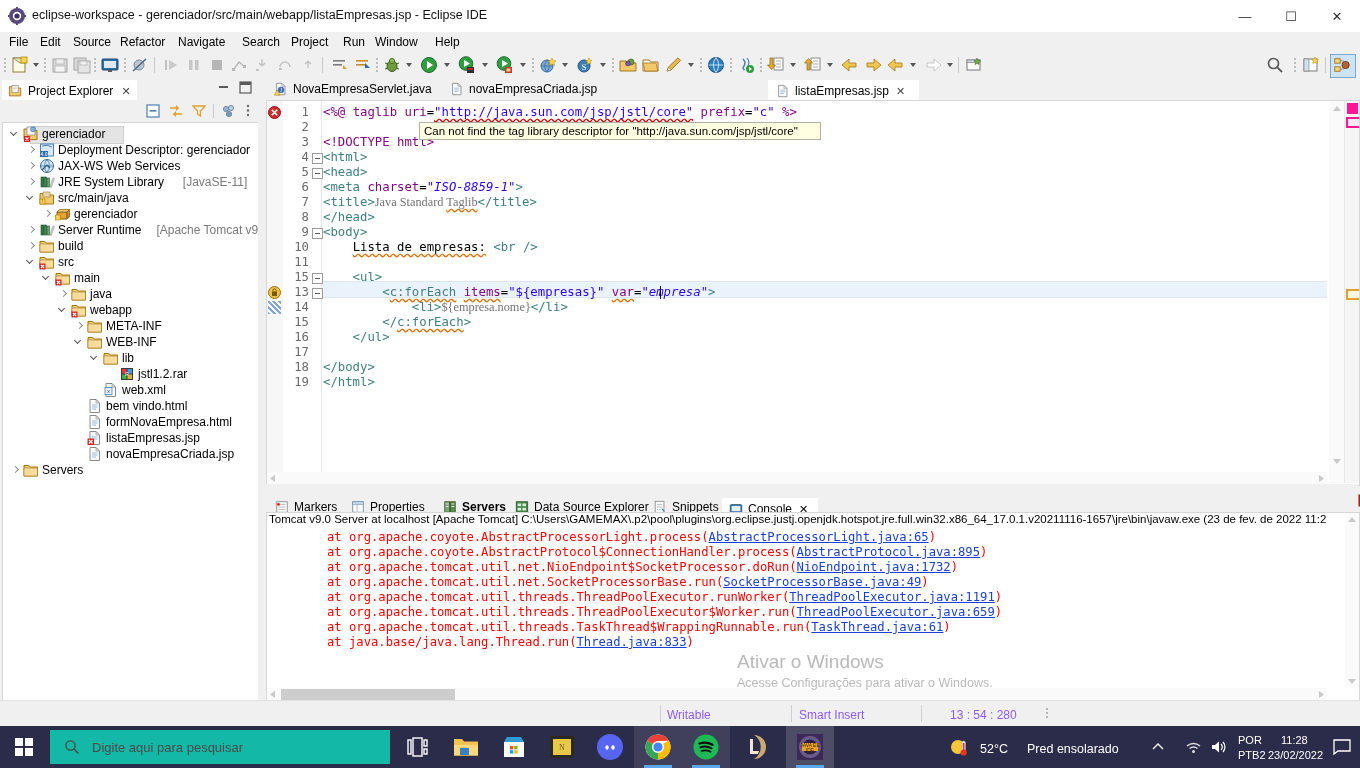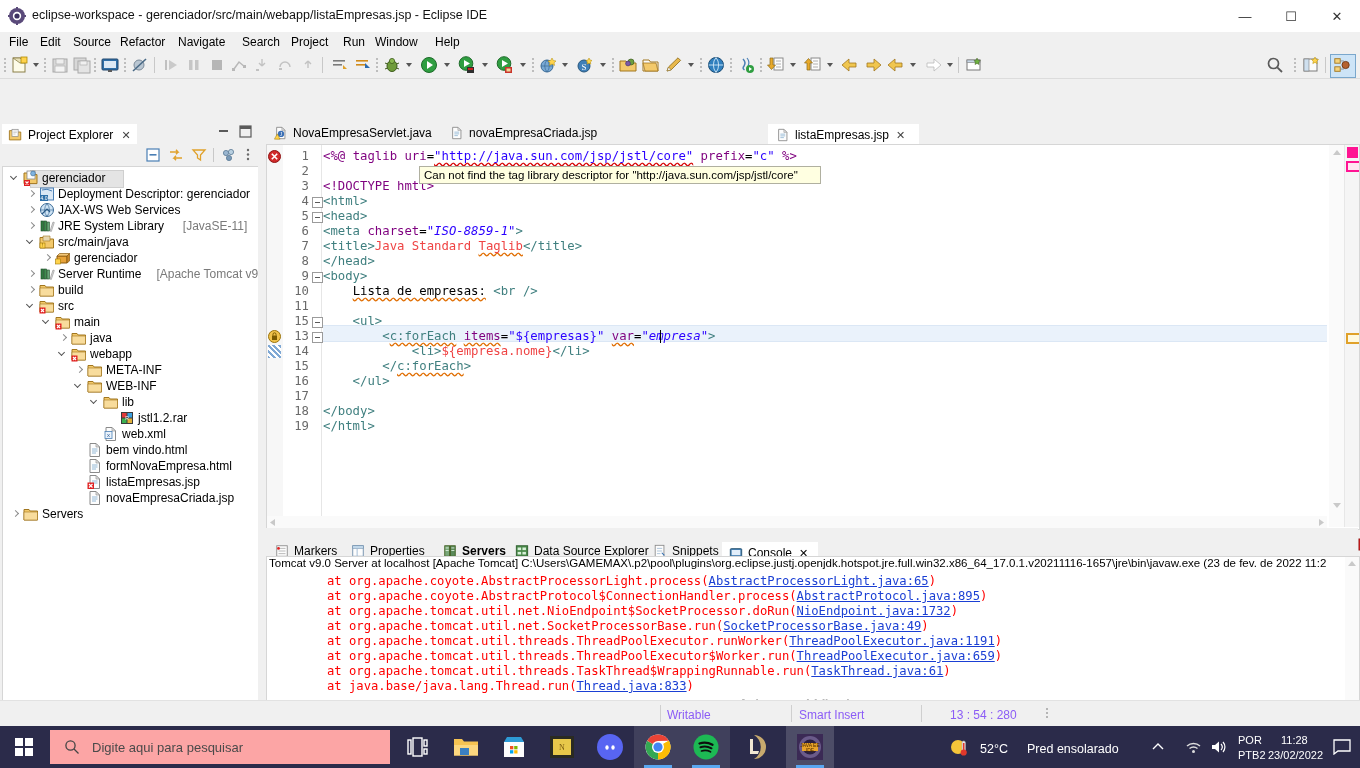--- a/index.html
+++ b/index.html
@@ -24,21 +24,21 @@
 
   
   .toolbar{position:absolute;left:0;top:52px;width:1360px;height:26px;background:#f0f0f0;border-bottom:1px solid #dcdcdc;}
   .tbtn{position:absolute;top:3px;width:20px;height:20px;}
   .tsep{position:absolute;top:5px;width:1px;height:16px;background:#c8c8c8;}
   .tdots{position:absolute;top:6px;width:2px;height:14px;
      background-image:repeating-linear-gradient(to bottom,#bdbdbd 0 2px,transparent 2px 4px);}
   .tarrow{position:absolute;top:11px;width:0;height:0;border-left:3.5px solid transparent;border-right:3.5px solid transparent;border-top:4px solid #555;}
 
   
-  .work{position:absolute;left:0;top:78px;width:1360px;height:622px;background:#f0f0f0;margin-top:44px;}
+  .work{position:absolute;left:0;top:78px;width:1360px;height:622px;background:#f0f0f0;}
 
   
   .pe{position:absolute;left:2px;top:0px;width:262px;height:622px;background:#f0f0f0;}
   .pe-tabrow{position:absolute;left:0;top:0;width:262px;height:22px;}
   .pe-tab{position:absolute;left:0;top:0;height:22px;background:#fff;border-top:2px solid #f0f0f0;display:flex;align-items:center;padding:0 6px;}
   .pe-tab-label{font-size:12px;color:#000;margin-left:5px;}
   .pe-tab-x{margin-left:8px;font-size:11px;color:#444;}
   .pe-min{position:absolute;right:34px;top:4px;width:13px;height:12px;}
   .pe-max{position:absolute;right:12px;top:3px;width:13px;height:13px;}
   .pe-toolbar{position:absolute;left:0;top:22px;width:262px;height:22px;background:#f0f0f0;}
@@ -69,21 +69,21 @@
   .code{position:absolute;left:56px;top:0;right:32px;height:382px;font-family:"DejaVu Sans Mono", monospace;font-size:12.3px;line-height:15px;white-space:pre;}
   .cline{position:absolute;left:0;height:15px;white-space:pre;}
   .lnum{position:absolute;right:2px;font-family:"DejaVu Sans Mono", monospace;font-size:12.3px;line-height:15px;color:#6a6a6a;}
   .foldmark{position:absolute;left:1px;width:9px;height:9px;border:1px solid #9b9b9b;background:#fff;}
   .foldmark::before{content:"";position:absolute;left:1.5px;top:3.5px;width:5px;height:1px;background:#5a5a5a;}
   .hl-line{position:absolute;left:56px;right:32px;height:15px;background:#eaf2fb;border-top:1px solid #dbe7f5;border-bottom:1px solid #dbe7f5;}
   .k-tag{color:#3f7f7f;}
   .k-dir{color:#7f007f;}
   .k-attr{color:#7f007f;}
   .k-str{color:#2a00ff;}
-  .k-txt{color:#ef4444;}
+  .k-txt{color:#737373;font-family:Liberation Serif, serif;}
   .squig{text-decoration:underline;text-decoration-style:wavy;text-decoration-color:#e06c00;text-underline-offset:2px;}
   .squig-red{text-decoration:underline;text-decoration-style:wavy;text-decoration-color:#d60000;text-underline-offset:2px;}
   .caret{position:absolute;width:1px;height:13px;background:#000;}
   .tooltip{position:absolute;background:#ffffe1;border:1px solid #b0b0a0;font-size:11.5px;color:#000;}
   .tooltip .t1{padding:2px 4px;}
   .tooltip .t2{padding:1px 4px 2px;text-align:right;color:#555;border-top:1px solid #e8e8d0;}
   .ed-vscroll{position:absolute;right:14px;top:0;width:16px;height:382px;background:#fafafa;}
   .ed-overview{position:absolute;right:0;top:0;width:14px;height:382px;background:#f5f5f5;border-left:1px solid #e7e7e7;}
   .ed-hscroll{position:absolute;left:0;bottom:0;width:1060px;height:13px;background:#fafafa;}
 
@@ -111,21 +111,21 @@
 
   
   .statusbar{position:absolute;left:0;top:700px;width:1360px;height:26px;background:#f0f0f0;border-top:1px solid #e2e2e2;}
   .st-cell{position:absolute;top:7px;font-size:12px;color:#8b5cf6;}
   .st-sep{position:absolute;top:4px;width:1px;height:17px;background:#cfcfcf;}
   .st-dots{position:absolute;top:7px;width:2px;height:12px;background-image:repeating-linear-gradient(to bottom,#b5b5b5 0 2px,transparent 2px 4px);}
 
   
   .taskbar{position:absolute;left:0;top:726px;width:1360px;height:42px;background:#2b2b4a;}
   .tb-start{position:absolute;left:0;top:0;width:48px;height:42px;display:flex;align-items:center;justify-content:center;}
-  .tb-search{position:absolute;left:50px;top:4px;width:340px;height:34px;background:#fca5a5;display:flex;align-items:center;}
+  .tb-search{position:absolute;left:50px;top:4px;width:340px;height:34px;background:#14b8a6;display:flex;align-items:center;}
   .tb-search .sicon{margin-left:14px;}
   .tb-search .stxt{margin-left:12px;font-size:13px;color:#4a4a4a;}
   .tb-task{position:absolute;top:0;width:48px;height:42px;display:flex;align-items:center;justify-content:center;}
   .tb-task.run{background:rgba(255,255,255,0.10);}
   .tb-task .underline{position:absolute;bottom:0;left:10px;width:28px;height:3px;background:#5aa7f0;}
   .tray{position:absolute;right:0;top:0;height:42px;}
   .tray-txt{position:absolute;color:#fff;font-size:12.5px;}
   .tray-small{position:absolute;color:#fff;font-size:11px;}
 </style>
 </head>

